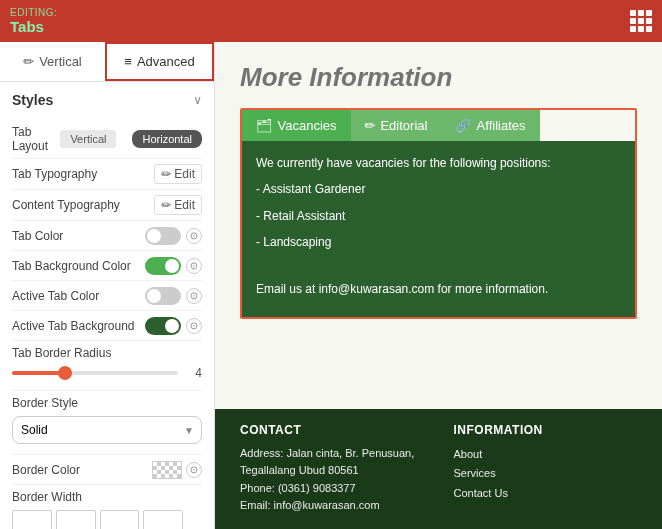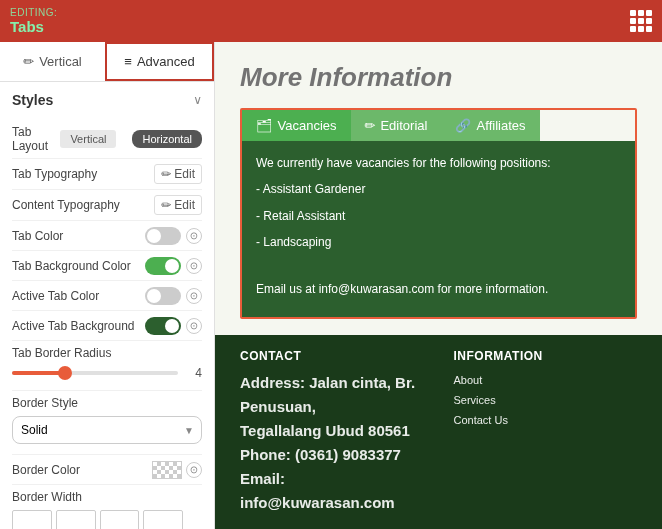--- a/index.html
+++ b/index.html
@@ -90,21 +90,21 @@
     .tab-item { padding: 8px 14px; font-size: 13px; font-weight: 500; cursor: pointer; display: flex; align-items: center; gap: 5px; }
     .tab-item.active { background: #4caf50; color: white; }
     .tab-item.inactive { background: #6cb86a; color: white; }
     .tab-content { background: #2c5f2e; color: white; padding: 12px 14px; font-size: 12px; line-height: 1.7; }
     .tab-content p { margin-bottom: 6px; }
 
     
     .footer { background: #1a3a1a; color: white; padding: 14px 25px; display: flex; gap: 30px; }
     .footer-col { flex: 1; }
     .footer-heading { font-size: 12px; font-weight: 700; letter-spacing: 0.5px; margin-bottom: 8px; }
-    .footer-text { font-size: 15px; line-height: 1.6; opacity: 0.9; font-weight: bold; }
+    .footer-text { font-size: 11px; line-height: 1.6; opacity: 0.9; }
     .footer-links { font-size: 11px; line-height: 1.8; opacity: 0.9; }
   </style>
 </head>
 <body>
 
 <div class="top-bar">
   <div class="top-bar-left">
     <span class="editing-label">EDITING:</span>
     <span class="top-bar-title">Tabs</span>
   </div>

